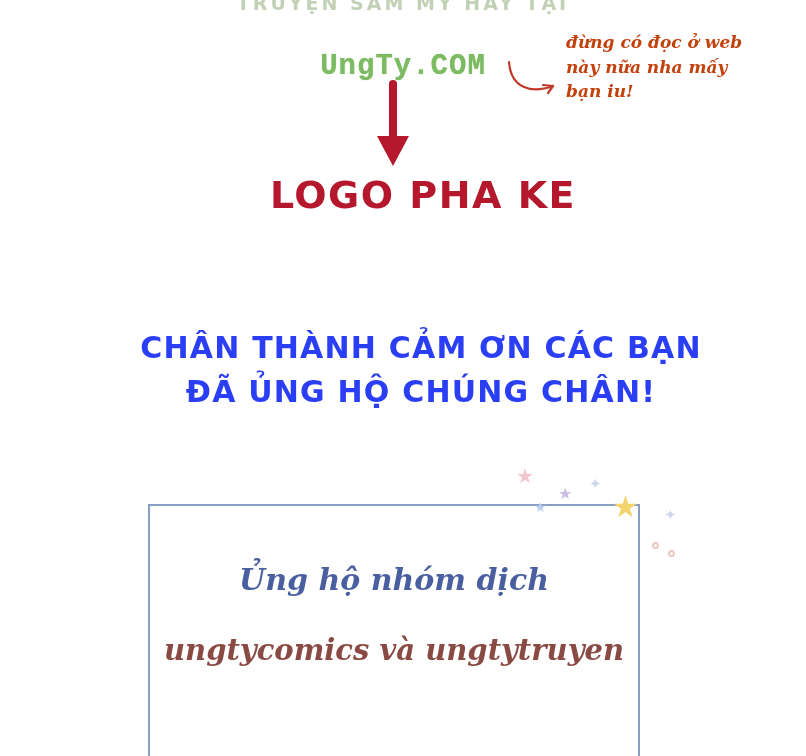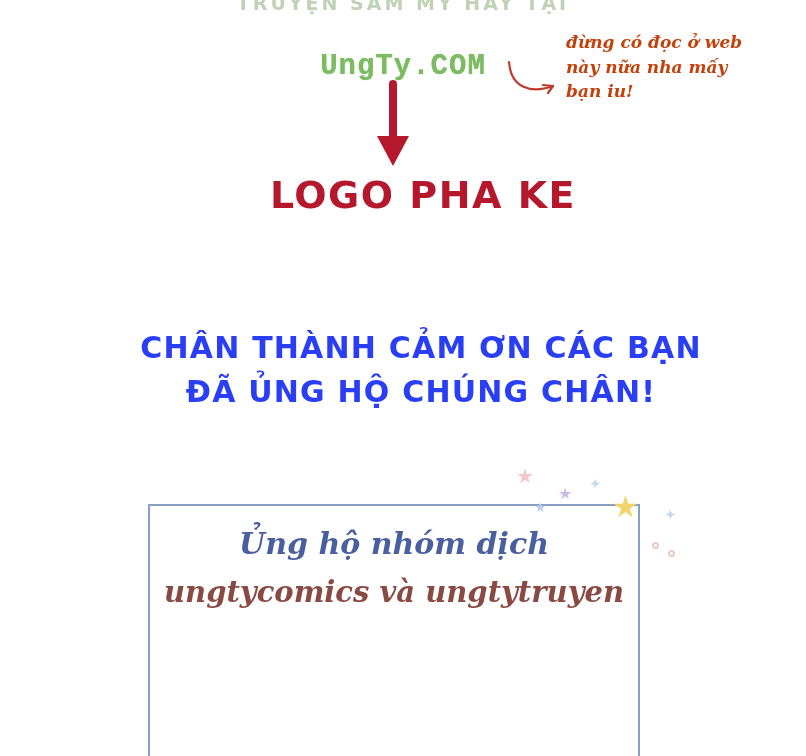--- a/index.html
+++ b/index.html
@@ -119,34 +119,35 @@
     width: 492px;
     height: 260px;
     border: 2px solid #8a9fc4;
     border-bottom: none;
     box-sizing: border-box;
     background: transparent;
   }
 
   .support {
     position: absolute;
-    top: 520px;
+    top: 556px;
     left: 148px;
     width: 492px;
     text-align: center;
     font-family: "DejaVu Serif", serif;
     font-style: italic;
     color: #4a5fa0;
     font-size: 30px;
     line-height: 1.62;
     font-weight: 600;
   }
   .support .ln3 {
     color: #8a4a44;
     font-size: 29px;
+    margin-top: 22px;
   }
 
   
   .star {
     position: absolute;
     color: #f3d36b;
     font-size: 30px;
     line-height: 1;
   }
   .star.pink { color: #f2c6cd; font-size: 20px; }

